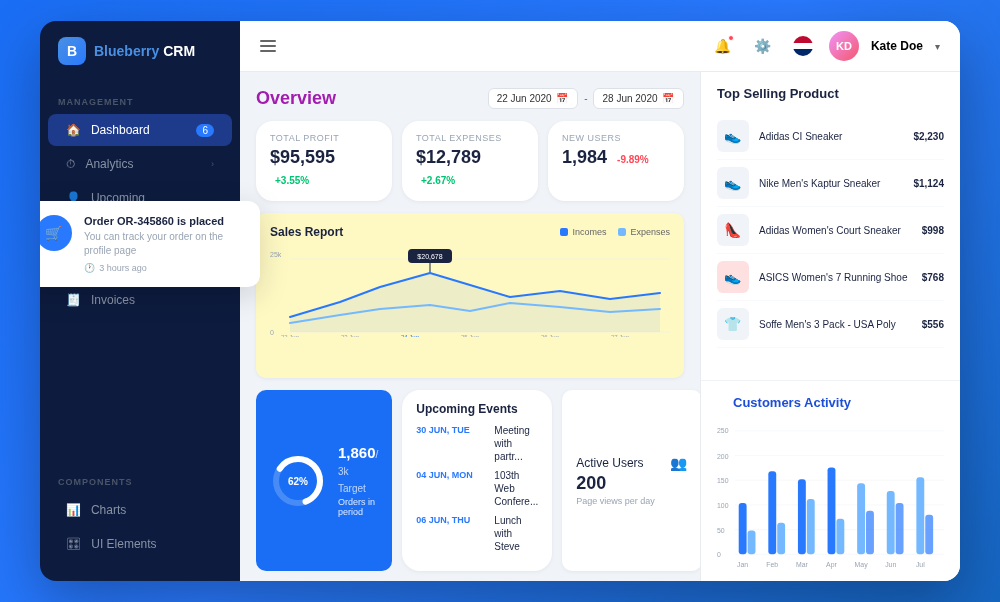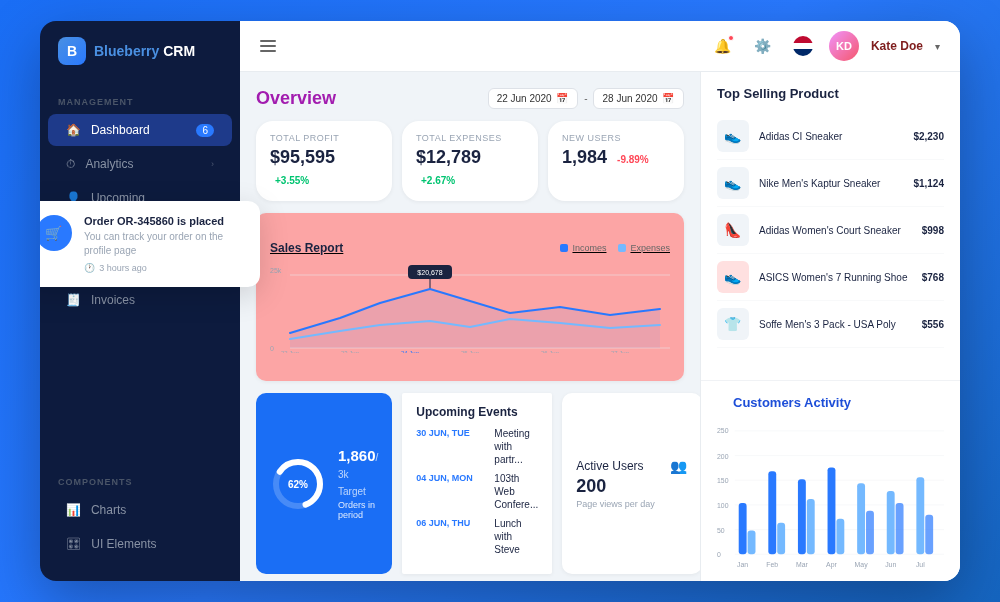--- a/index.html
+++ b/index.html
@@ -188,21 +188,21 @@
       display: flex;
       align-items: center;
       justify-content: center;
       color: white;
       font-size: 11px;
       font-weight: 600;
     }
 
     .user-name {
       font-size: 12px;
-      color: #7f1d1d;
+      color: #000000;
       font-weight: 600;
       cursor: pointer;
     }
 
     
     .content-area {
       flex: 1;
       display: flex;
       overflow: hidden;
     }
@@ -281,26 +281,25 @@
     .stat-change {
       font-size: 10px;
       margin-left: 5px;
     }
 
     .stat-change.pos { color: #00c471; }
     .stat-change.neg { color: #ff4757; }
 
     
     .chart-section {
-      background: #fca5a5;
+      background: #fef9c3;
       border-radius: 10px;
-      padding: 28px 14px;
+      padding: 12px 14px;
       box-shadow: 0 1px 4px rgba(0,0,0,0.06);
       flex: 1;
-      text-decoration: underline;
     }
 
     .chart-header {
       display: flex;
       align-items: center;
       justify-content: space-between;
       margin-bottom: 8px;
     }
 
     .chart-title {
@@ -359,21 +358,21 @@
     }
 
     .donut-info .donut-label {
       font-size: 9px;
       color: rgba(255,255,255,0.85);
       margin-top: 2px;
     }
 
     .events-card {
       background: white;
-      border-radius: 2px;
+      border-radius: 18px;
       padding: 12px 14px;
       flex: 1;
       box-shadow: 0 1px 4px rgba(0,0,0,0.06);
     }
 
     .events-title {
       font-size: 12px;
       font-weight: 700;
       color: #1a2340;
       margin-bottom: 8px;

